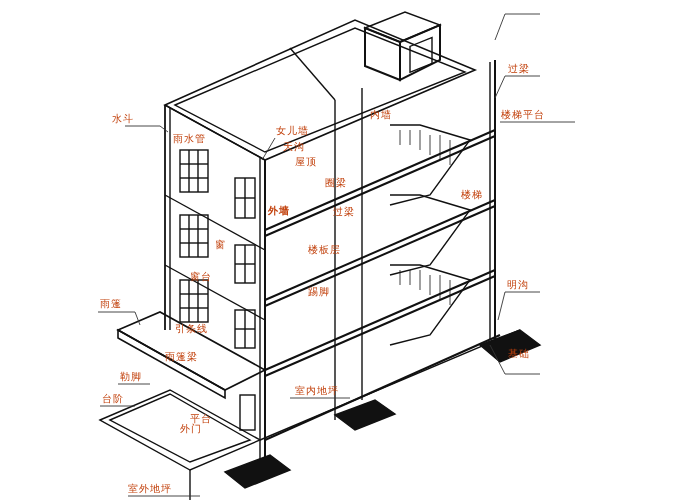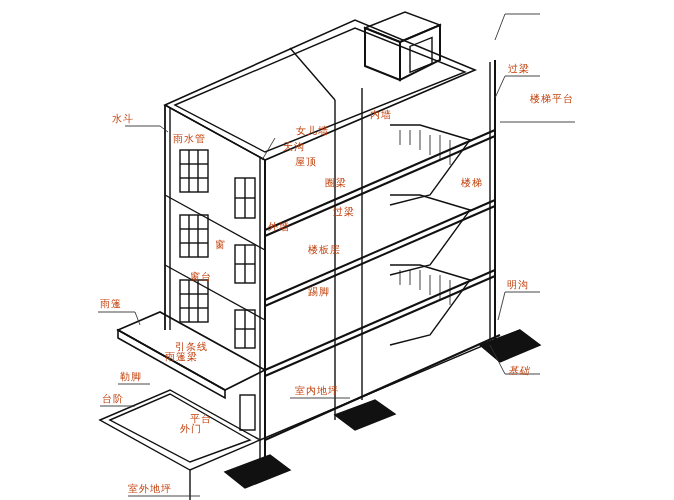--- a/index.html
+++ b/index.html
@@ -135,38 +135,38 @@
     <line x1="100" y1="406" x2="135" y2="406"></line>
     <line x1="118" y1="384" x2="150" y2="384"></line>
     <line x1="128" y1="496" x2="200" y2="496"></line>
     <line x1="290" y1="398" x2="350" y2="398"></line>
   </g>
 </svg>
 
 <div id="labels">
     <div class="label" style="left: 112px; top: 112px;">水斗</div>
     <div class="label" style="left: 173px; top: 132px;">雨水管</div>
-    <div class="label" style="left: 276px; top: 124px; margin-left: 20px;">女儿墙</div>
+    <div class="label" style="left: 276px; top: 124px;">女儿墙</div>
     <div class="label" style="left: 283px; top: 140px;">天沟</div>
     <div class="label" style="left: 295px; top: 155px;">屋顶</div>
     <div class="label" style="left: 370px; top: 108px;">内墙</div>
     <div class="label" style="left: 508px; top: 62px;">过梁</div>
-    <div class="label" style="left: 501px; top: 92px; margin-left: 29px;">楼梯平台</div>
+    <div class="label" style="left: 501px; top: 108px;">楼梯平台</div>
     <div class="label" style="left: 325px; top: 176px;">圈梁</div>
-    <div class="label" style="left: 461px; top: 176px;">楼梯</div>
-    <div class="label" style="left: 268px; top: 220px;">外墙</div>
+    <div class="label" style="left: 461px; top: 188px;">楼梯</div>
+    <div class="label" style="left: 268px; top: 204px; font-weight: bold;">外墙</div>
     <div class="label" style="left: 333px; top: 205px;">过梁</div>
     <div class="label" style="left: 215px; top: 238px;">窗</div>
     <div class="label" style="left: 308px; top: 243px;">楼板层</div>
     <div class="label" style="left: 190px; top: 270px;">窗台</div>
     <div class="label" style="left: 308px; top: 285px;">踢脚</div>
     <div class="label" style="left: 507px; top: 278px;">明沟</div>
     <div class="label" style="left: 100px; top: 297px;">雨篷</div>
-    <div class="label" style="left: 175px; top: 340px;">引条线</div>
+    <div class="label" style="left: 175px; top: 322px;">引条线</div>
     <div class="label" style="left: 165px; top: 350px;">雨篷梁</div>
-    <div class="label" style="left: 508px; top: 364px; font-style: italic;">基础</div>
+    <div class="label" style="left: 508px; top: 347px;">基础</div>
     <div class="label" style="left: 120px; top: 370px;">勒脚</div>
     <div class="label" style="left: 295px; top: 384px;">室内地坪</div>
     <div class="label" style="left: 102px; top: 392px;">台阶</div>
     <div class="label" style="left: 180px; top: 422px; font-family: Liberation Serif, serif;">外门</div>
     <div class="label" style="left: 190px; top: 412px;">平台</div>
     <div class="label" style="left: 128px; top: 482px;">室外地坪</div>
   </div>
 
 </body></html>

